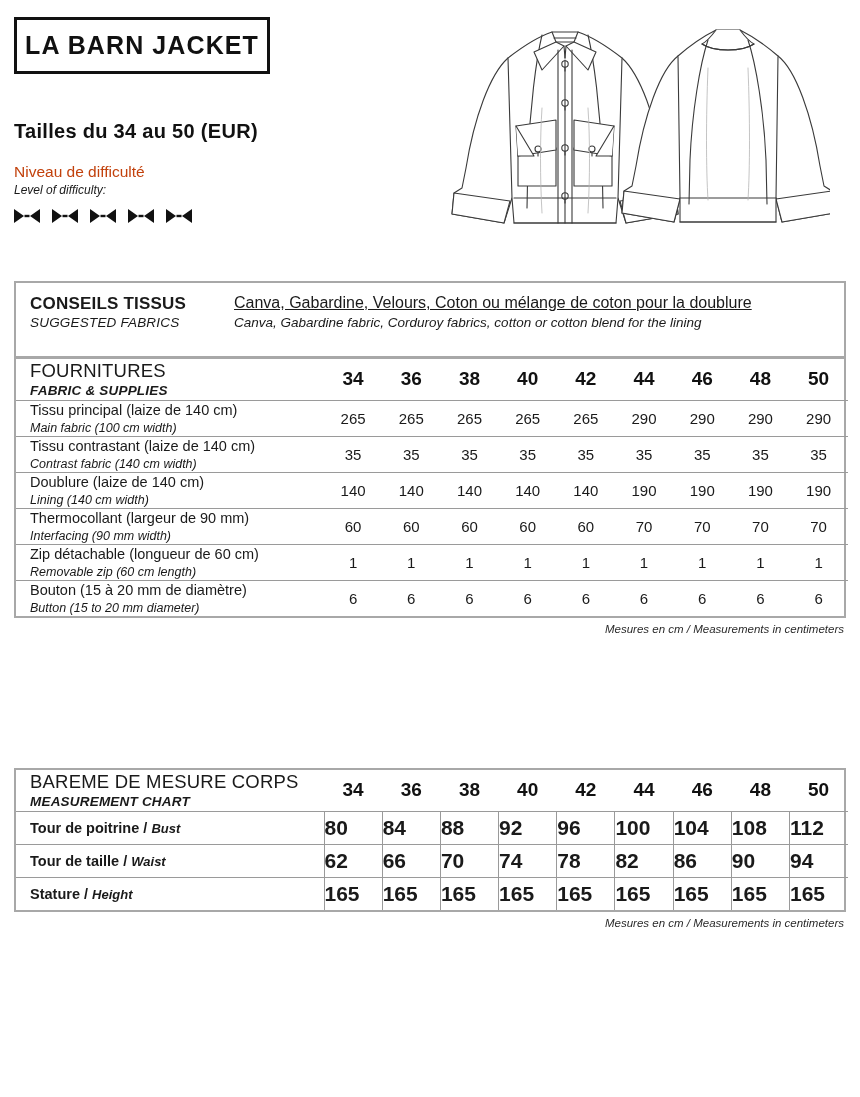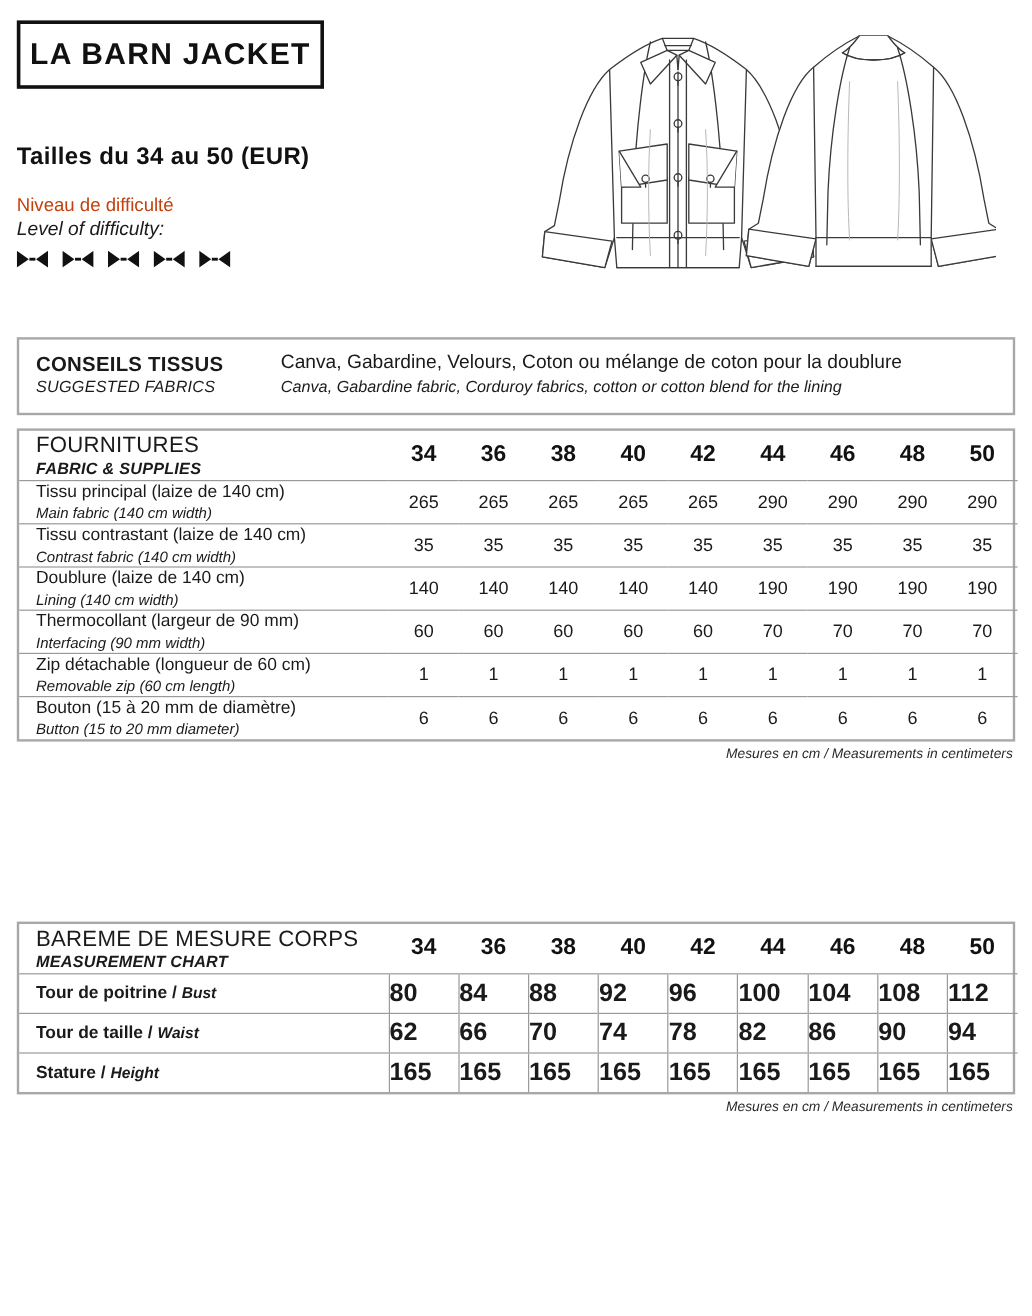--- a/index.html
+++ b/index.html
@@ -54,21 +54,21 @@
     position: absolute;
     left: 14px;
     top: 163px;
     font-size: 15.5px;
     color: #c2410c;
   }
   .difficulty-en {
     position: absolute;
     left: 14px;
     top: 183px;
-    font-size: 16px;
+    font-size: 12px;
     font-style: italic;
     color: #1a1a1a;
   }
   .difficulty-icons {
     position: absolute;
     left: 14px;
     top: 208px;
     display: flex;
     gap: 12px;
   }
@@ -96,21 +96,21 @@
   }
   .outer-box {
     border: 2px solid #a8a8a8;
     background: #fff;
   }
 
   
   #fabrics-block { top: 281px; }
   .fabrics-inner {
     display: flex;
-    padding: 10px 0 12px 0;
+    padding: 10px 0 24px 0;
   }
   .fabrics-label {
     width: 218px;
     padding-left: 14px;
     flex: none;
   }
   .fabrics-label .fr {
     font-size: 17px;
     font-weight: 700;
     letter-spacing: 0.2px;
@@ -119,20 +119,21 @@
   .fabrics-label .en {
     font-size: 13.5px;
     font-style: italic;
     letter-spacing: 0.2px;
     line-height: 1.3;
   }
   .fabrics-value { padding-right: 12px; }
   .fabrics-value .fr {
     font-size: 16px;
     line-height: 1.3;
+    text-decoration: underline;
   }
   .fabrics-value .en {
     font-size: 13.5px;
     font-style: italic;
     line-height: 1.35;
   }
 
   
   #supplies-block { top: 357px; }
   table.grid {
@@ -419,21 +420,21 @@
           <td class="hdr-size">44</td>
           <td class="hdr-size">46</td>
           <td class="hdr-size">48</td>
           <td class="hdr-size">50</td>
         </tr>
       </thead>
       <tbody id="supplies-body">
           <tr class="data-row">
             <td class="rlabel">
               <div class="fr">Tissu principal (laize de 140 cm)</div>
-              <div class="en">Main fabric (140 cm width)</div>
+              <div class="en">Main fabric (100 cm width)</div>
             </td>
             <td class="val">265</td>
             <td class="val">265</td>
             <td class="val">265</td>
             <td class="val">265</td>
             <td class="val">265</td>
             <td class="val">290</td>
             <td class="val">290</td>
             <td class="val">290</td>
             <td class="val">290</td>

